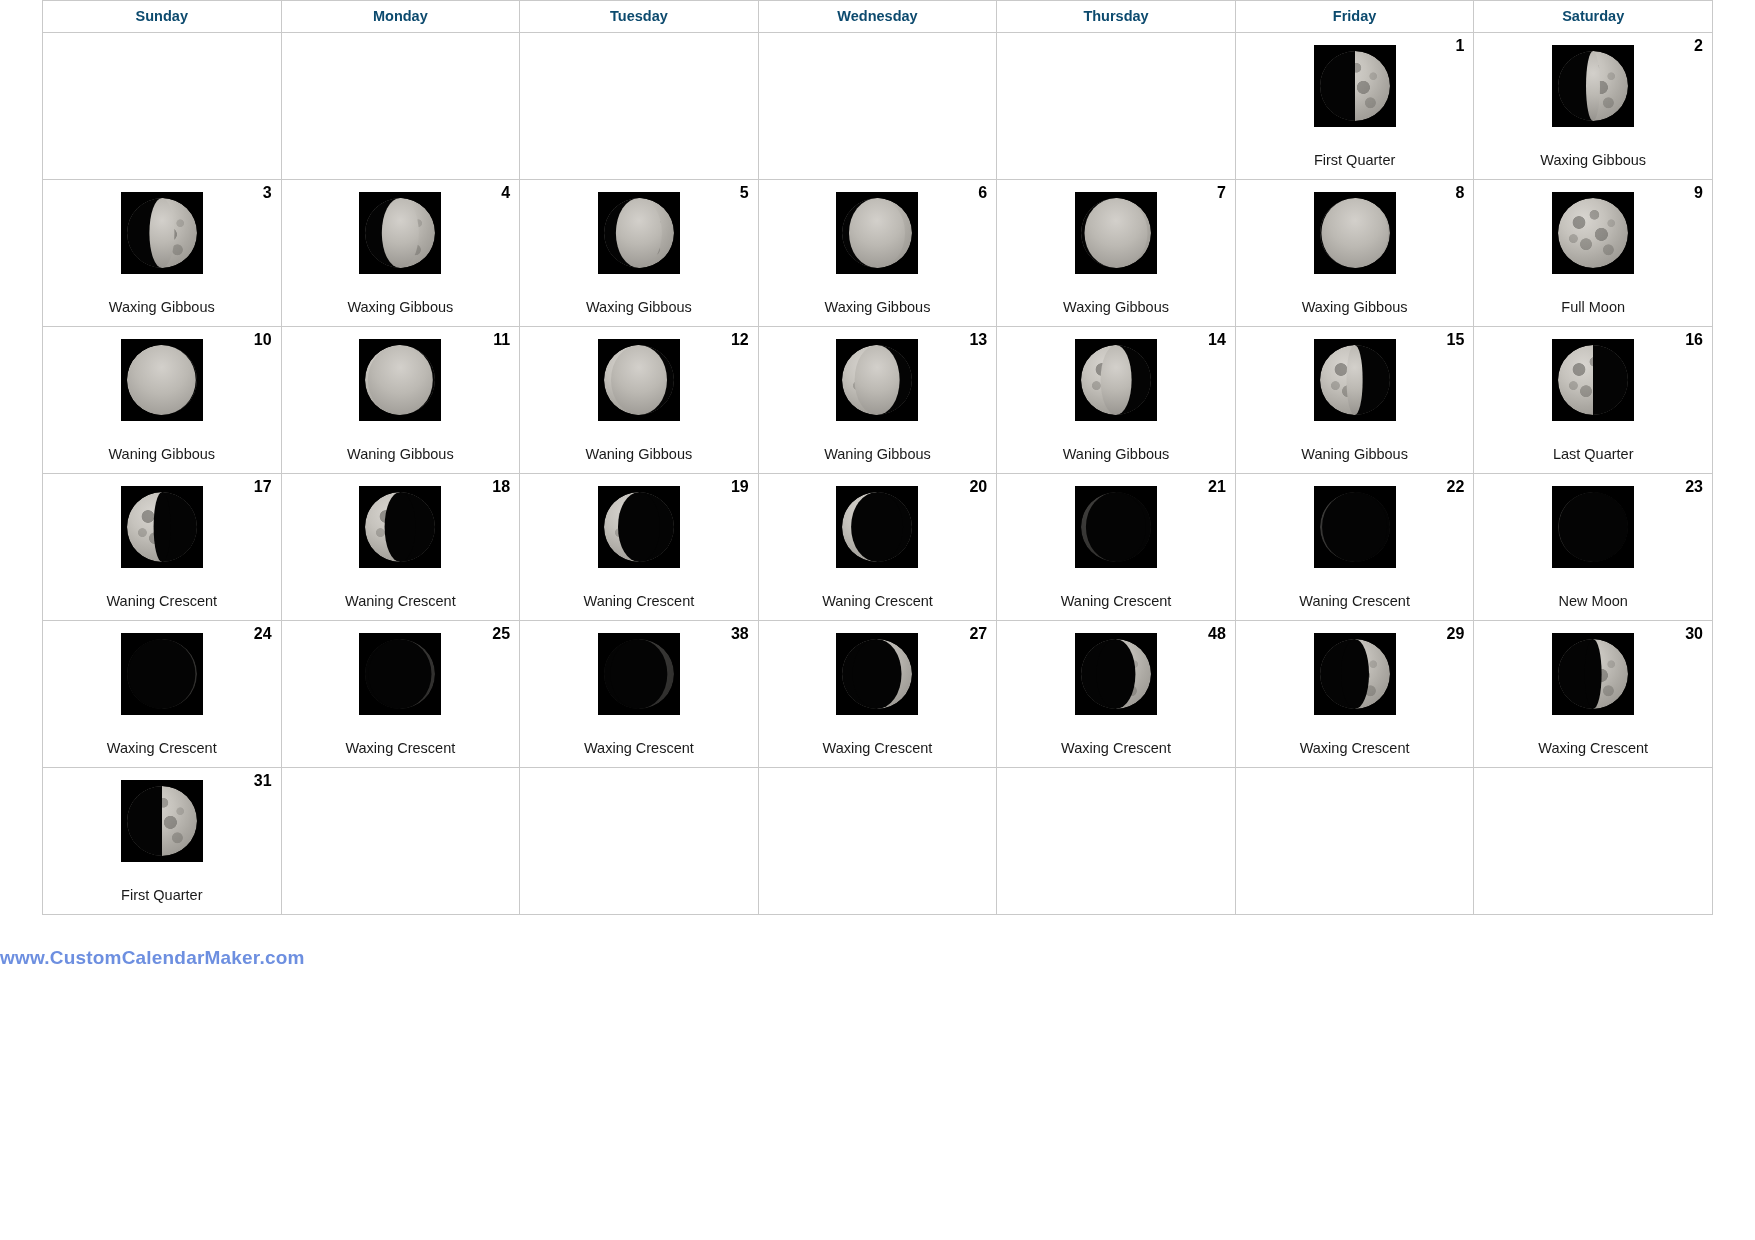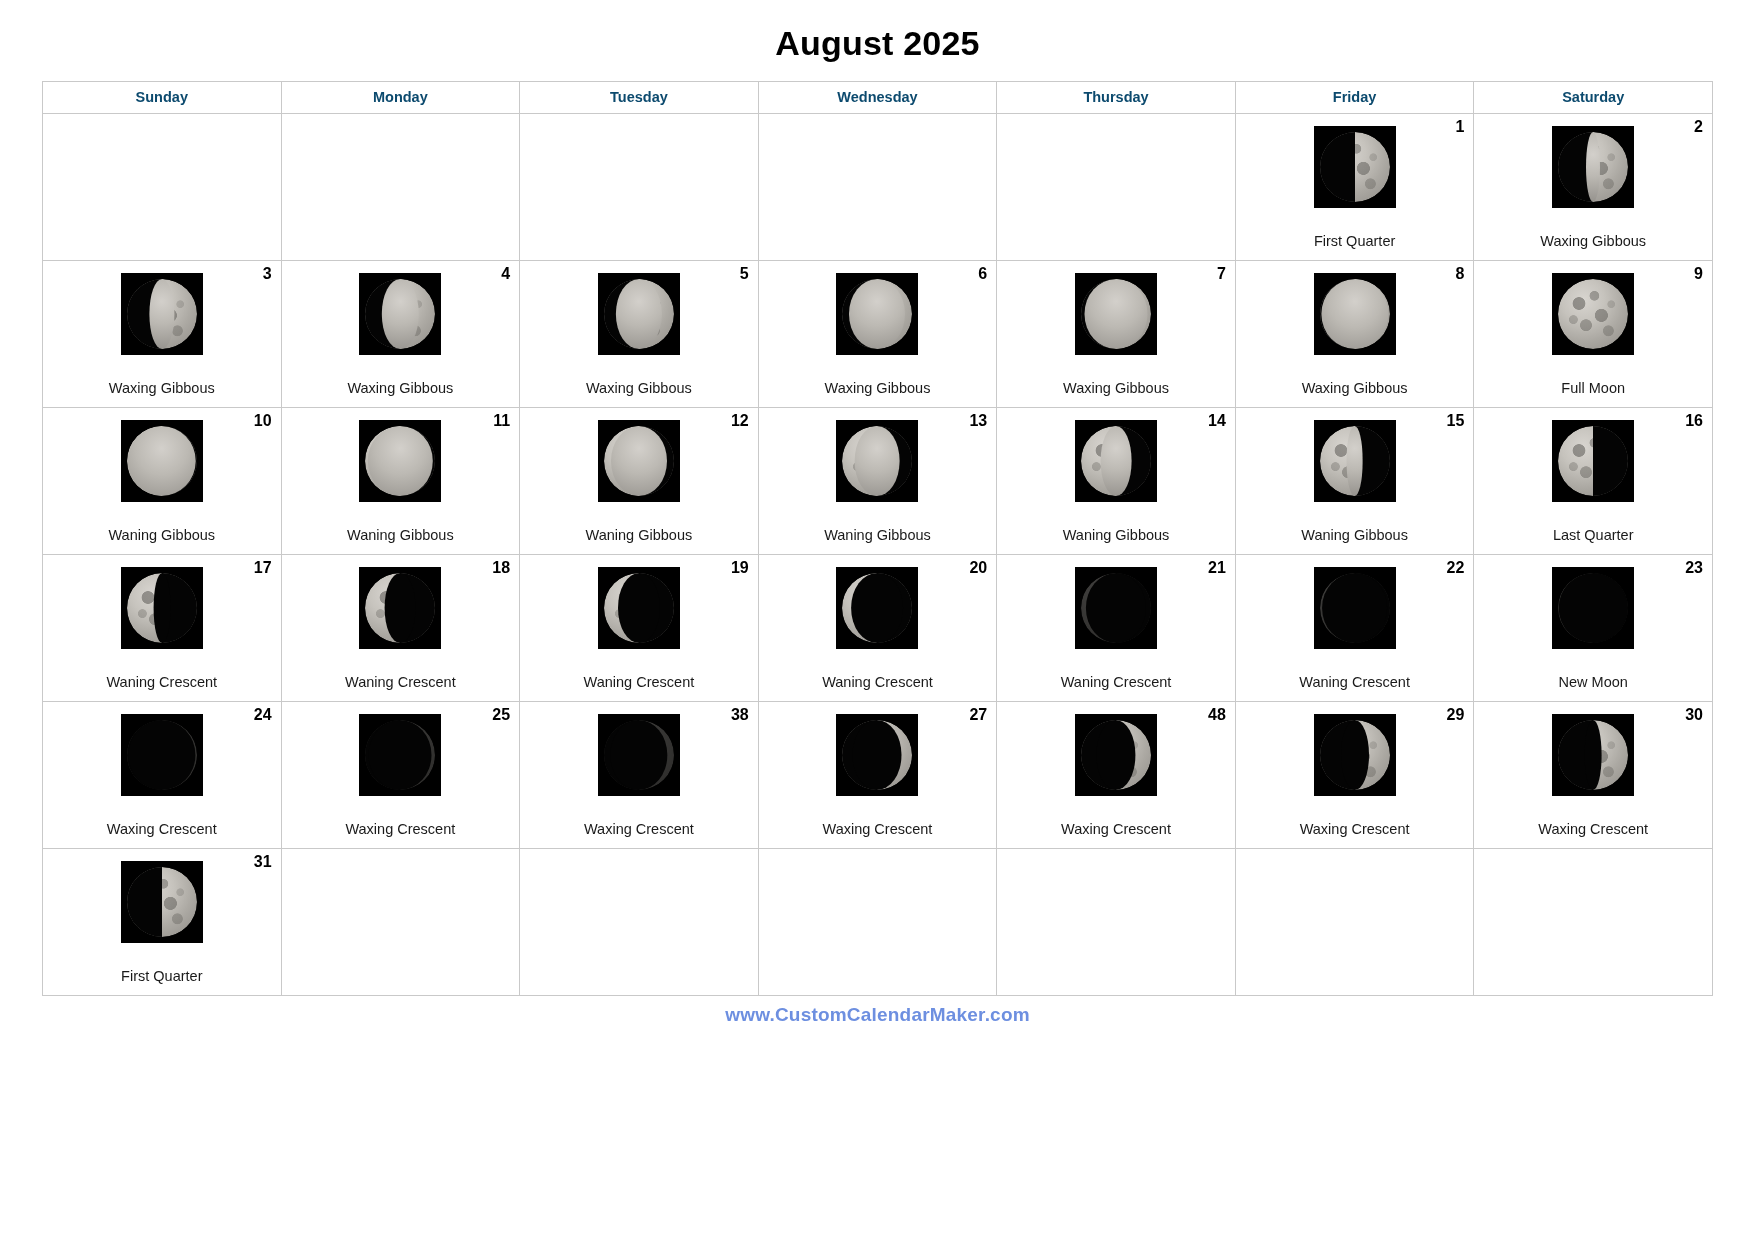--- a/index.html
+++ b/index.html
@@ -136,34 +136,32 @@
   }
   .moon.dim .lit { filter: brightness(0.30); }
   .phase-label {
     font-size: 14.5px;
     color: #1a1a1a;
     margin-top: 25px;
     text-align: center;
     line-height: 1.2;
   }
   .footer {
-    text-align: center;
-    margin-top: 8px;
+    margin-top: 32px;
     font-size: 19px;
     font-weight: bold;
     color: #6d8fe0;
     letter-spacing: 0.2px;
   }
 </style>
 </head>
 <body>
 
 <div class="page">
 
-  <div class="title">August 2025</div>
 
   <div class="calendar-wrap">
     <table class="calendar">
       <thead>
         <tr>
           <th>Sunday</th>
           <th>Monday</th>
           <th>Tuesday</th>
           <th>Wednesday</th>
           <th>Thursday</th>

